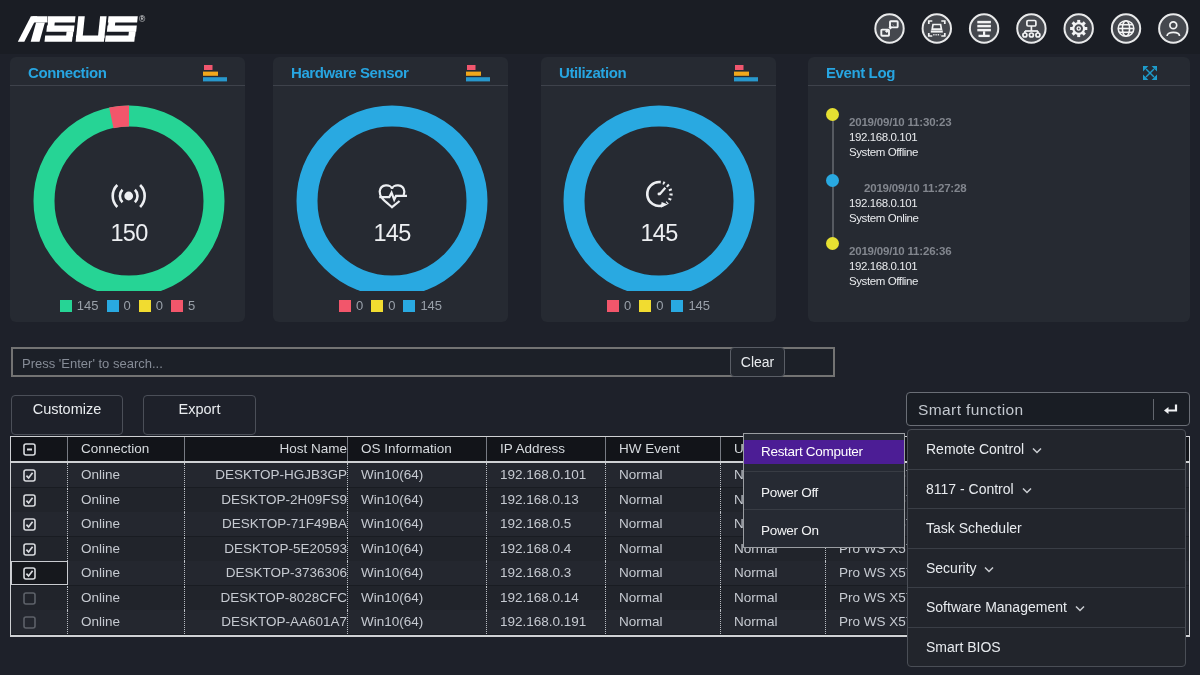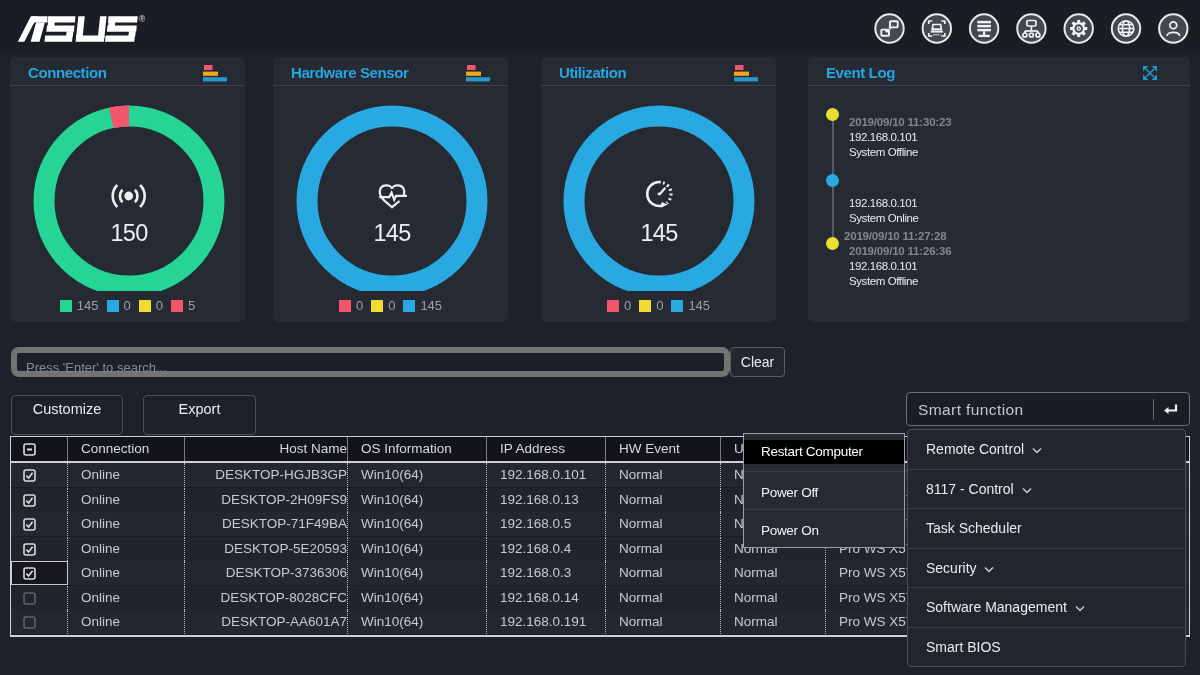--- a/index.html
+++ b/index.html
@@ -11,37 +11,37 @@
 .ctitle { position:absolute; left:18px; top:7px; font-size:15px; font-weight:bold; color:#27a5e1; letter-spacing:-0.4px; }
 .bars { position:absolute; right:16px; top:8px; }
 .legend { position:absolute; left:0; right:0; bottom:9px; display:flex; justify-content:center; align-items:center; gap:8px; font-size:13px; color:#99a0a9; }
 .legend .it { display:flex; align-items:center; gap:5px; }
 .sq { width:12px; height:12px; display:inline-block; }
 .donutval { fill:#edeff2; font-size:23.5px; letter-spacing:-0.8px; font-family:"Liberation Sans",sans-serif; }
 
 .ev-ts { position:absolute; font-size:11.5px; font-weight:bold; color:#82868e; letter-spacing:-0.2px; }
 .ev-ip { position:absolute; font-size:11.5px; color:#e9ebee; letter-spacing:-0.4px; }
 
-#search { position:absolute; left:11px; top:347px; width:719px; height:30px; background:#1c2028; border:6px solid #737373; border-radius:8px; }
+#search { position:absolute; left:11px; top:347px; width:824px; height:30px; background:#1c2028; border:2px solid #737373; border-radius:0; }
 #search span { position:absolute; left:9px; top:7px; font-size:13px; color:#868c97; }
 #clearbtn { position:absolute; left:730px; top:347px; width:55px; height:30px; background:#22262e; border:1px solid #5a5e66; border-radius:4px; color:#e9ecef; font-size:14px; text-align:center; line-height:28px; }
 .btn { position:absolute; top:395px; height:40px; background:#1e212a; border:1px solid #4b4f58; border-radius:4px; color:#e9ecef; font-size:14.5px; text-align:center; line-height:26px; }
 
 #tbl { position:absolute; left:10px; top:436px; width:1180px; height:201px; border:1px solid #cfd1d4; border-bottom-width:3px; background:#22252d; }
 .trow { position:absolute; left:0; width:1178px; height:25px; display:flex; border-bottom:1px solid #191c22; }
 .trow > div { flex:none; padding-left:13px; font-size:13.5px; color:#c6cad1; line-height:24px; white-space:nowrap; overflow:hidden; border-right:1px dotted #b9bdc3; }
 #thead { position:absolute; left:0; top:0; width:1178px; height:26px; background:#121419; border-bottom:2px solid #cfd1d4; display:flex; }
 #thead > div { flex:none; padding-left:13px; font-size:13.5px; color:#d6dade; line-height:23px; white-space:nowrap; overflow:hidden; border-right:1px solid #777b83; }
 .cw0{width:57px;} .cw1{width:117px;} .cw2{width:163px;text-align:right;} .cw3{width:139px;} .cw4{width:119px;} .cw5{width:115px;} .cw6{width:105px;} .cw7{width:363px; border-right:none!important;}
 .cbx { margin:6px 0 0 12px; display:block; }
 
 #cmenu { position:absolute; left:743px; top:433px; width:162px; height:115px; background:#262a33; border:1px solid #9a9da2; z-index:5; }
 .citem { position:relative; height:38px; border-bottom:1px solid #383c44; }
 .citem span { position:absolute; left:17px; top:13px; font-size:13.5px; color:#f2f3f5; letter-spacing:-0.3px; }
-#chl { position:absolute; left:0; top:6px; right:0; height:24px; background:#000000; }
+#chl { position:absolute; left:0; top:6px; right:0; height:24px; background:#4c1d95; }
 #chl span { position:absolute; left:17px; top:4px; font-size:13.5px; color:#fff; letter-spacing:-0.3px; }
 
 #selhead { position:absolute; left:906px; top:392px; width:284px; height:34px; background:#191d24; border:1px solid #6a6e76; border-radius:4px; z-index:6; }
 #selhead .t { position:absolute; left:11px; top:8px; font-size:15.5px; color:#c3c8cf; letter-spacing:0.4px; }
 #selhead .vl { position:absolute; left:246px; top:6px; width:1px; height:21px; background:#62666e; }
 #sellist { position:absolute; left:907px; top:429px; width:279px; height:238px; background:#22252c; border:1px solid #4a4e56; border-radius:4px; z-index:6; }
 .sitem { position:relative; height:39.6px; border-bottom:1px solid #3a3e46; }
 .sitem:last-child { border-bottom:none; }
 .sitem span { position:absolute; left:18px; top:11px; font-size:14px; color:#e8ebef; }
 .chev { display:inline-block; margin-left:4px; }
@@ -264,21 +264,21 @@
       </g>
     </svg>
   </div>
   <div class="abs" style="left:23.5px; top:58px; width:2px; height:128px; background:#565a61;"></div>
   <div class="abs" style="left:18px; top:51px; width:13px; height:13px; border-radius:50%; background:#e6e032;"></div>
   <div class="abs" style="left:18px; top:117px; width:13px; height:13px; border-radius:50%; background:#29a9e1;"></div>
   <div class="abs" style="left:18px; top:180px; width:13px; height:13px; border-radius:50%; background:#e6e032;"></div>
   <div class="ev-ts" style="left:41px; top:59px;">2019/09/10 11:30:23</div>
   <div class="ev-ip" style="left:41px; top:73.5px;">192.168.0.101</div>
   <div class="ev-ip" style="left:41px; top:88.5px;">System Offline</div>
-  <div class="ev-ts" style="left:36px; top:124.5px;margin-top:48px;">2019/09/10 11:27:28</div>
+  <div class="ev-ts" style="left:56px; top:124.5px;">2019/09/10 11:27:28</div>
   <div class="ev-ip" style="left:41px; top:139.5px;">192.168.0.101</div>
   <div class="ev-ip" style="left:41px; top:154.5px;">System Online</div>
   <div class="ev-ts" style="left:41px; top:187.5px;">2019/09/10 11:26:36</div>
   <div class="ev-ip" style="left:41px; top:202.5px;">192.168.0.101</div>
   <div class="ev-ip" style="left:41px; top:217.5px;">System Offline</div>
 </div>
 
 <div id="search">
     <span>Press 'Enter' to search...</span>
   </div>

